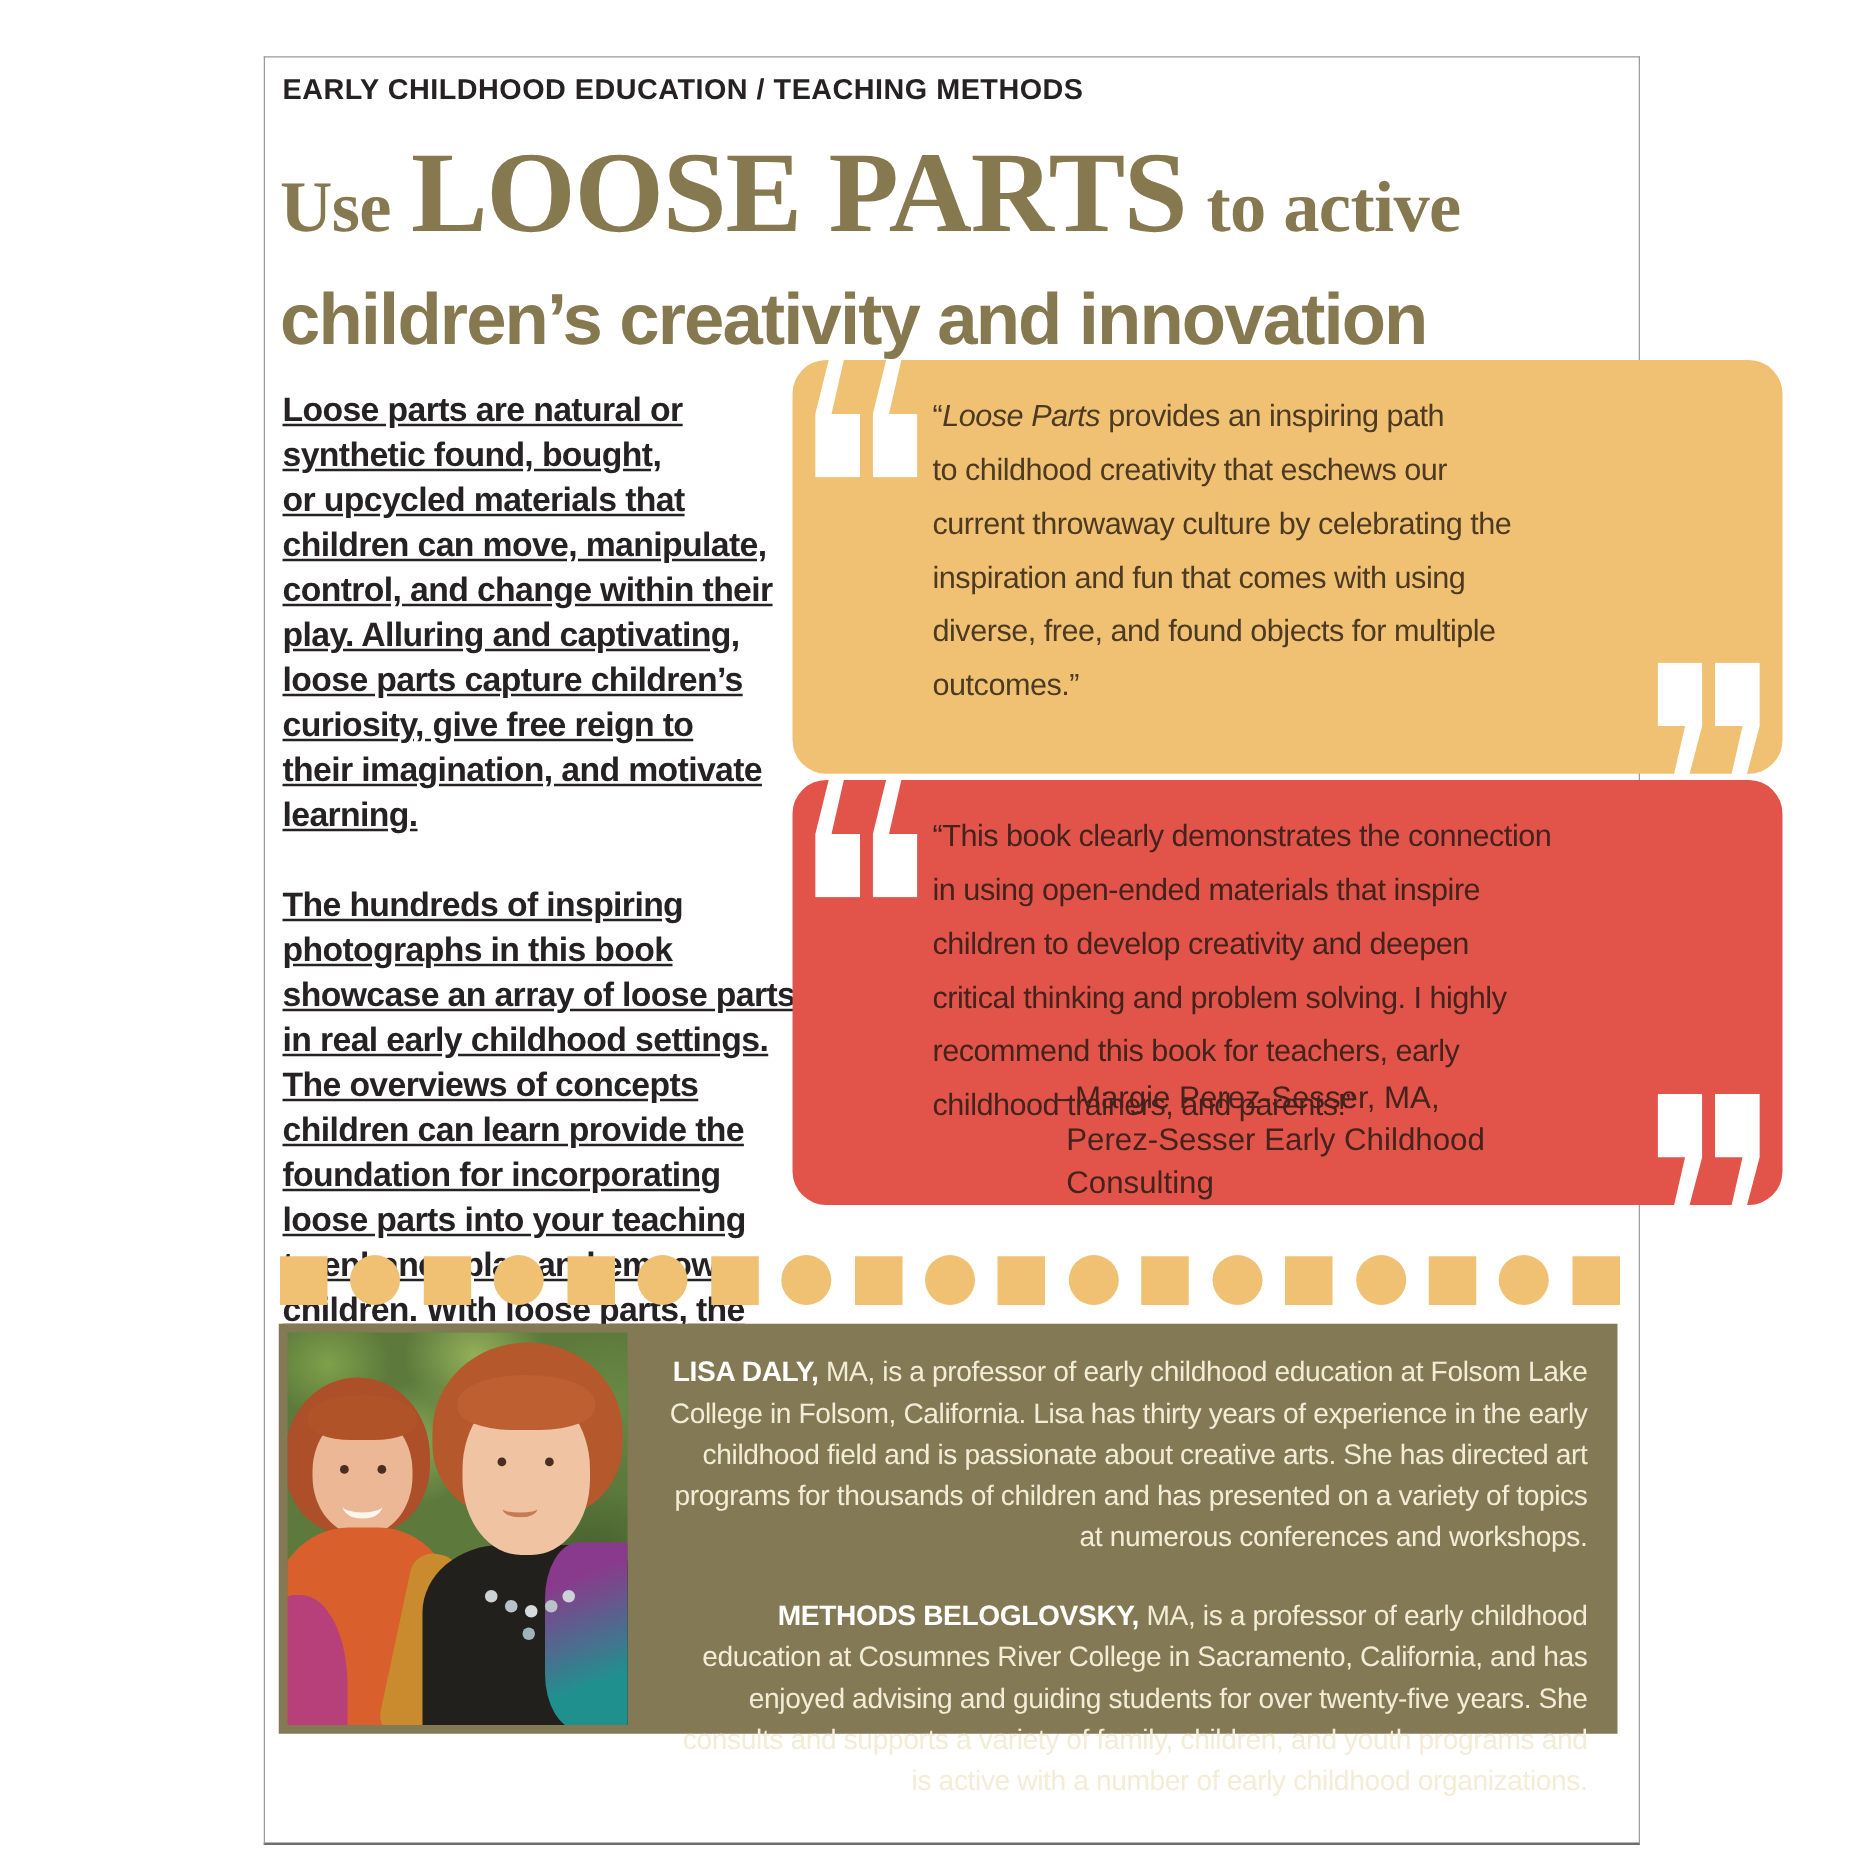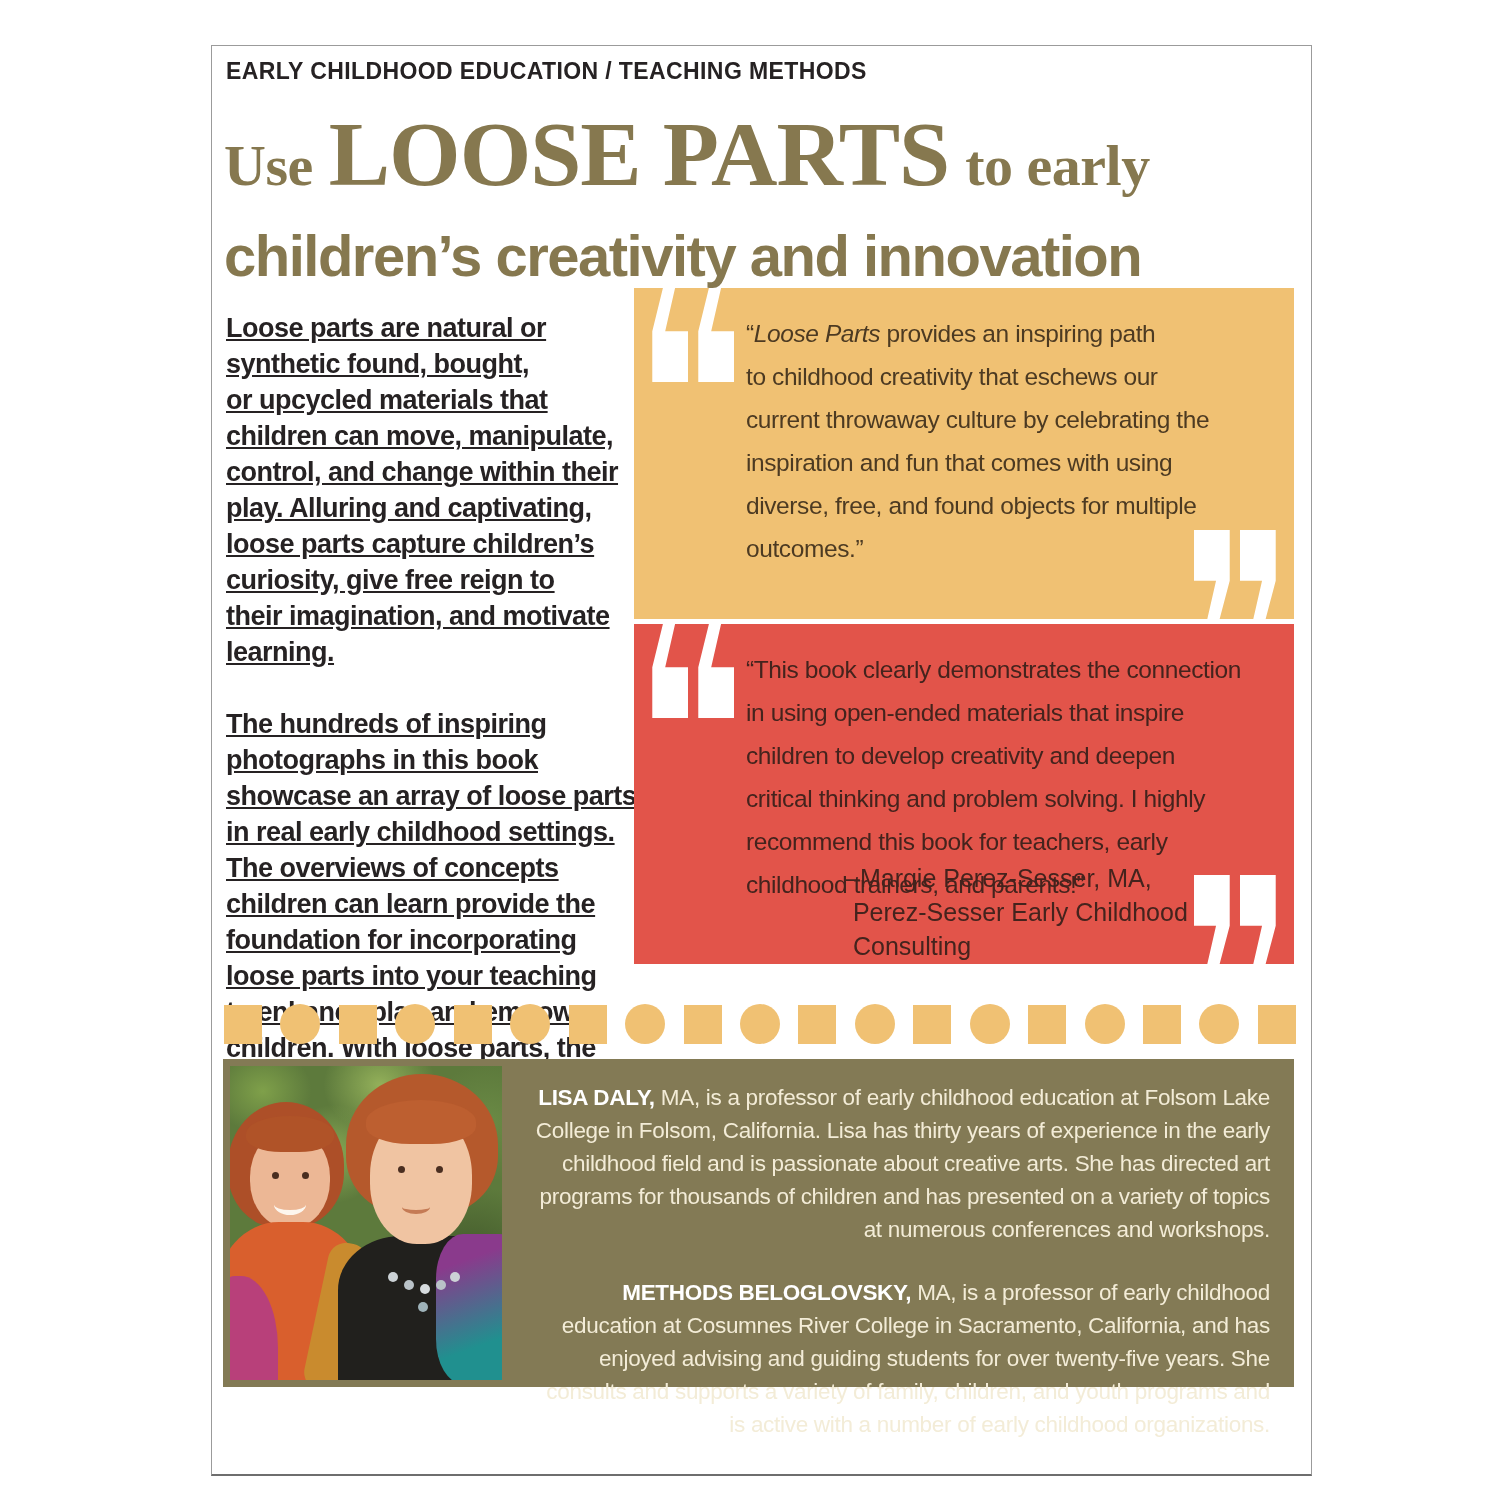--- a/index.html
+++ b/index.html
@@ -16,21 +16,21 @@
   .t-sm{font-size:58px;letter-spacing:-.5px;}
   .t-lg{font-size:92px;letter-spacing:-1px;margin:0 16px;}
   .t-line2{line-height:64px;margin-top:8px;font-size:58px;letter-spacing:-1.5px;white-space:nowrap;}
 
   
   .intro{position:absolute;left:14px;top:248px;width:414px;color:var(--body-text);}
   .intro p{margin:16px 0 36px 0;font-size:27px;font-weight:bold;line-height:36px;
            letter-spacing:-.5px;white-space:pre;text-decoration:underline;}
 
   
-  .qbox{position:absolute;left:422px;width:660px;box-sizing:border-box;}
+  .qbox{position:absolute;left:422px;width:792px;box-sizing:border-box;border-radius:27px;}
   .qbox-yellow{top:242px;height:331px;background:var(--accent-yellow);}
   .qbox-red{top:578px;height:340px;background:var(--accent-red);}
   .qtext{margin:0;position:absolute;left:112px;top:24px;font-size:24.5px;line-height:43px;
          letter-spacing:-.4px;white-space:pre;}
   .qbox-yellow .qtext,.qbox-yellow .qattr{color:var(--quote-text-yellow);}
   .qbox-red .qtext,.qbox-red .qattr{color:var(--quote-text-red);}
   .qbox-yellow .qattr{top:290px;}
   .qbox-red .qattr{top:237px;}
   .qattr{margin:0;position:absolute;left:212px;font-size:25px;line-height:34px;white-space:pre;}
   .it{font-style:italic;}
@@ -89,21 +89,21 @@
 
 <div class="canvas">
   <div class="page">
 
     <div class="category">EARLY CHILDHOOD EDUCATION / TEACHING METHODS</div>
 
     <h1 class="title">
       <div class="t-line1">
         <span class="t-sm">Use</span>
         <span class="t-lg">LOOSE PARTS</span>
-        <span class="t-sm">to early</span>
+        <span class="t-sm">to active</span>
       </div>
       <div class="t-line2">children’s creativity and innovation</div>
     </h1>
 
     <div class="intro">
       <p>Loose parts are natural or
 synthetic found, bought,
 or upcycled materials that
 children can move, manipulate,
 control, and change within their

